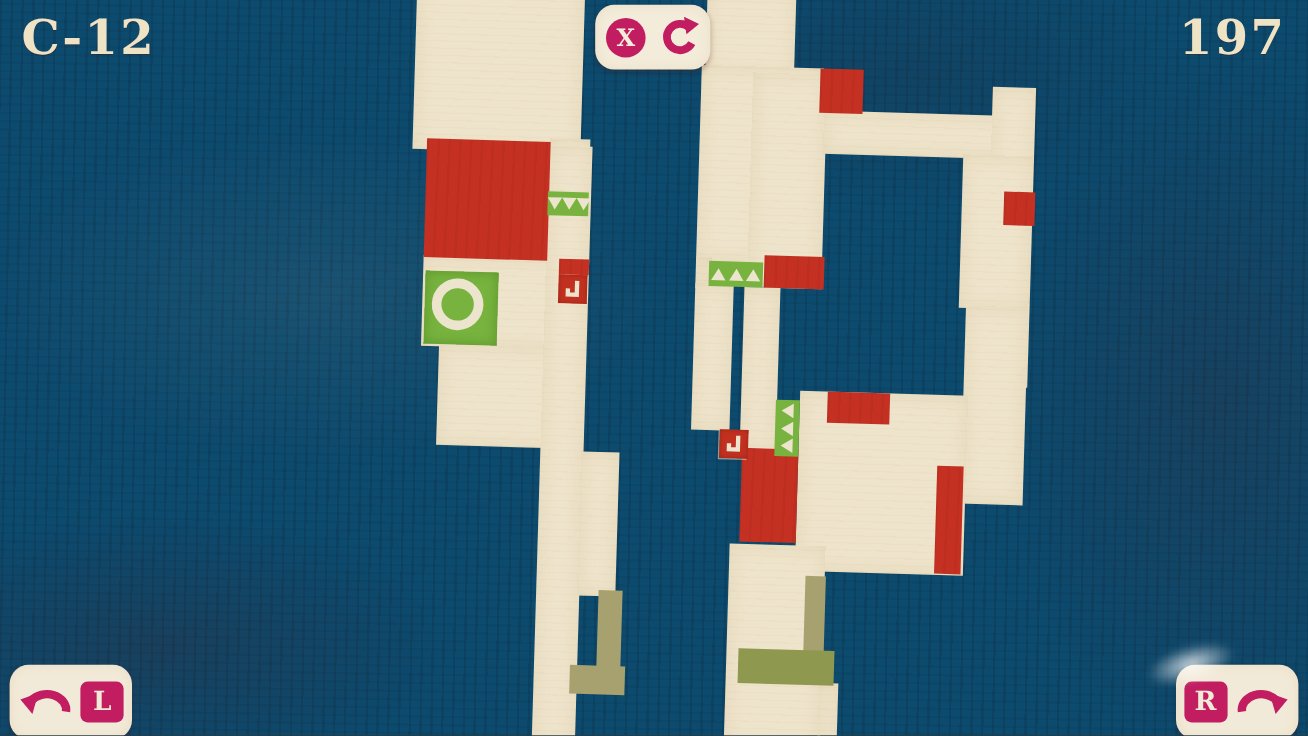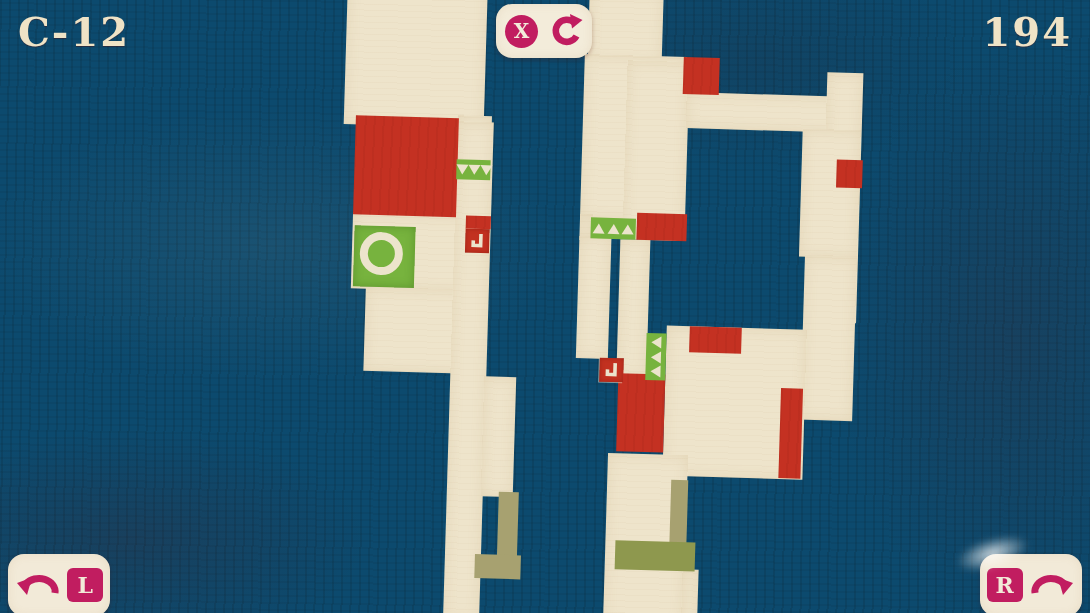--- a/index.html
+++ b/index.html
@@ -124,21 +124,21 @@
         <svg viewBox="0 0 24 24">
           <path d="M15.5 5 V16.5 H8 V11.5" fill="none" stroke="#ece4cc" stroke-width="3.6"></path>
         </svg>
       </div>
       <div class="player" style="left: 352px; top: 231px; width: 61px; height: 61px;">
         <div class="ring"></div>
       </div>
     </div>
 
   <div class="hud-text" style="left:18px;top:8px;">C-12</div>
-  <div class="hud-text" style="right:18px;top:8px;position:absolute;">194</div>
+  <div class="hud-text" style="right:18px;top:8px;position:absolute;">197</div>
 
   <div class="pill">
     <div class="xcircle">X</div>
     <svg width="36" height="36" viewBox="0 0 36 36">
       <path d="M27.5 10 A 11 11 0 1 0 29.5 23" fill="none" stroke="#c11d60" stroke-width="6.5"></path>
       <polygon points="23,1 35.5,7 25,15.5" fill="#c11d60"></polygon>
     </svg>
   </div>
 
   <div class="corner-btn left">

